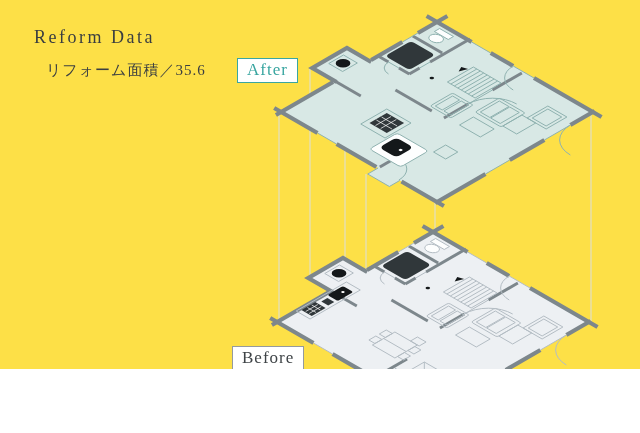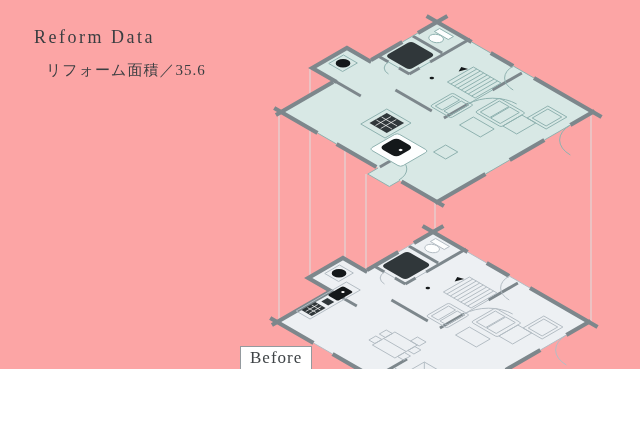--- a/index.html
+++ b/index.html
@@ -1,28 +1,28 @@
 <!DOCTYPE html>
 <html><head>
 <meta charset="utf-8">
 <style>
   html,body{margin:0;padding:0;background:#fff;}
   #stage{
-    position:relative;width:640px;height:369px;background:#fca5a5;overflow:hidden;
+    position:relative;width:640px;height:369px;background:#fde047;overflow:hidden;
     font-family:"Liberation Serif","DejaVu Serif",serif;
   }
   
   #info{position:absolute;left:34px;top:27px;color:var(--txt);}
   #info .title{font-size:18px;letter-spacing:2.5px;margin:0 0 5px 0;}
   #info .line{font-size:15px;letter-spacing:1px;line-height:21px;margin:12px;}
   
   .badge{position:absolute;display:inline-block;padding:1px 9px 2px 9px;
          font-size:17px;letter-spacing:1px;background:#fff;line-height:20px;}
   #after-badge{left:237px;top:58px;color:var(--accent);border:1px solid var(--accent);}
-  #before-badge{left:240px;top:346px;color:var(--btxt);border:1px solid var(--bborder);}
+  #before-badge{left:232px;top:346px;color:var(--btxt);border:1px solid var(--bborder);}
   
   svg{position:absolute;left:0;top:0;}
   .proj{stroke:var(--proj);stroke-width:1;fill:none;}
   .floor{fill:var(--floorA);stroke:none;}
   .plan-before .floor{fill:var(--floorB);}
   .wall{stroke:var(--wall);stroke-width:4.2;fill:none;stroke-linecap:butt;}
   .wall2{stroke:var(--wall);stroke-width:3;fill:none;stroke-linecap:butt;}
   .thin{stroke:var(--lineA);stroke-width:1;fill:none;}
   .plan-before .thin{stroke:var(--lineB);}
   .fw{fill:#fdfefe;}
@@ -186,15 +186,16 @@
           <path class="thin" d="M125,135 L149,159 M149,135 L125,159" vector-effect="non-scaling-stroke"></path>
         </g>
       </g>
   </svg>
 
   <div id="info">
     <p class="title">Reform Data</p>
     <p class="line">リフォーム面積／35.6</p>
   </div>
 
+  <div class="badge" id="after-badge">After</div>
   <div class="badge" id="before-badge">Before</div>
 
 </div>
 
 </body></html>

